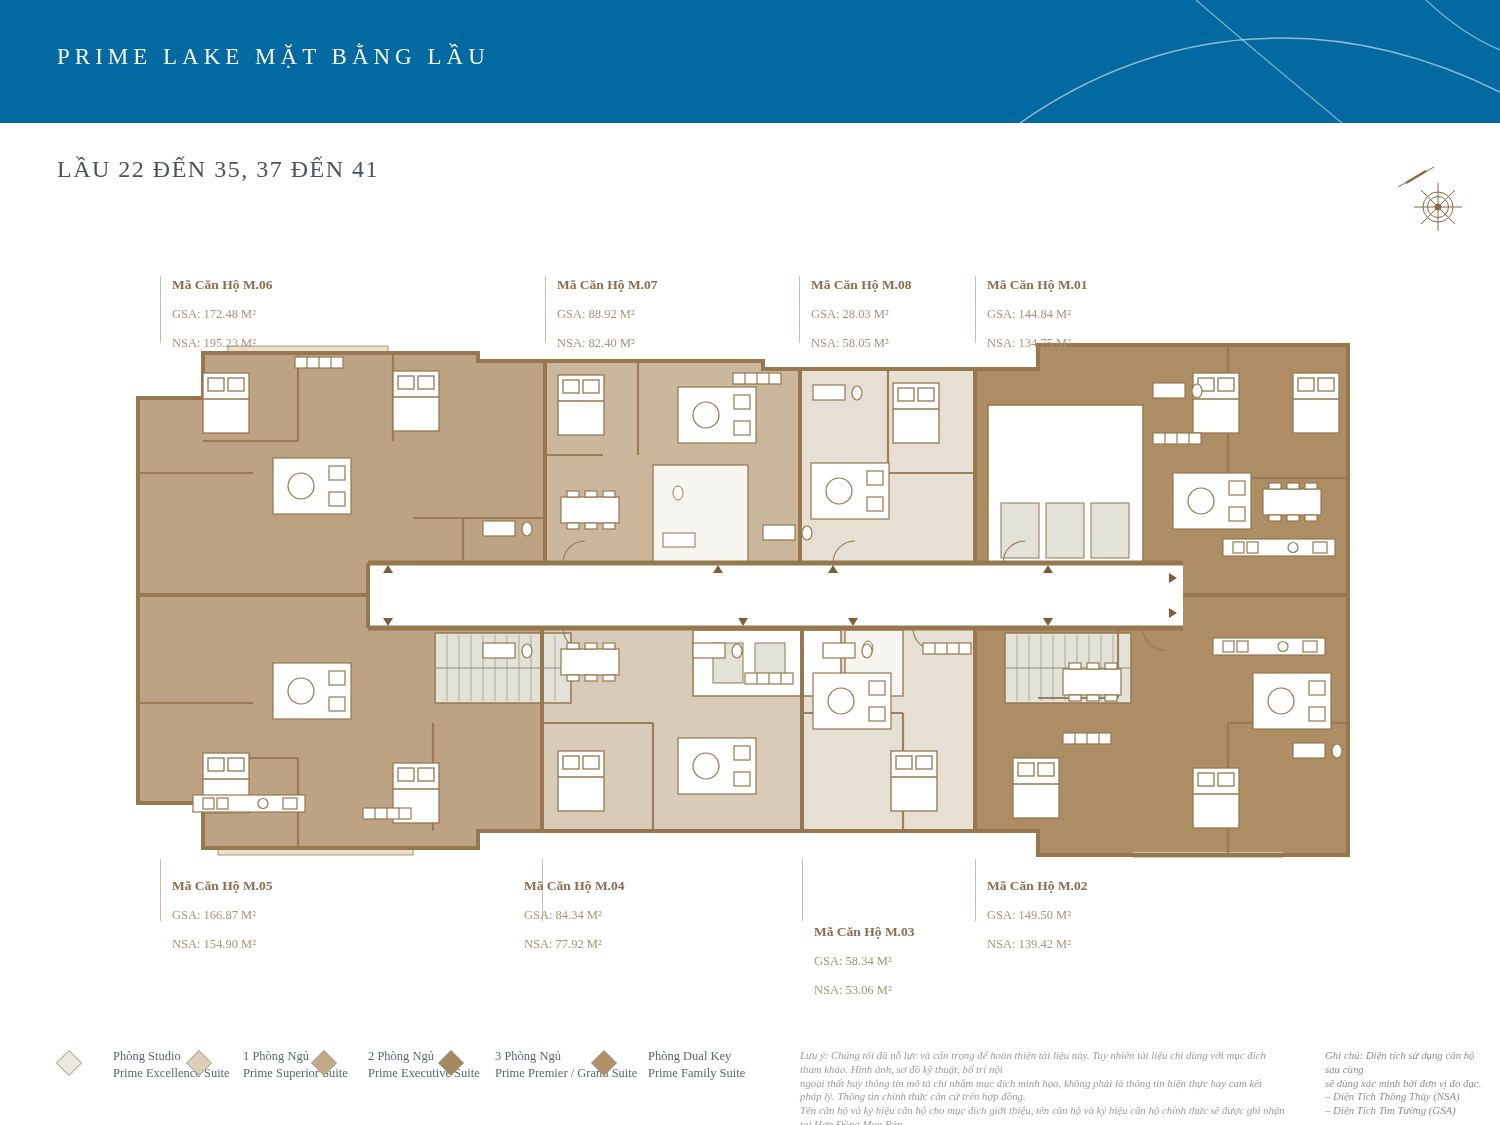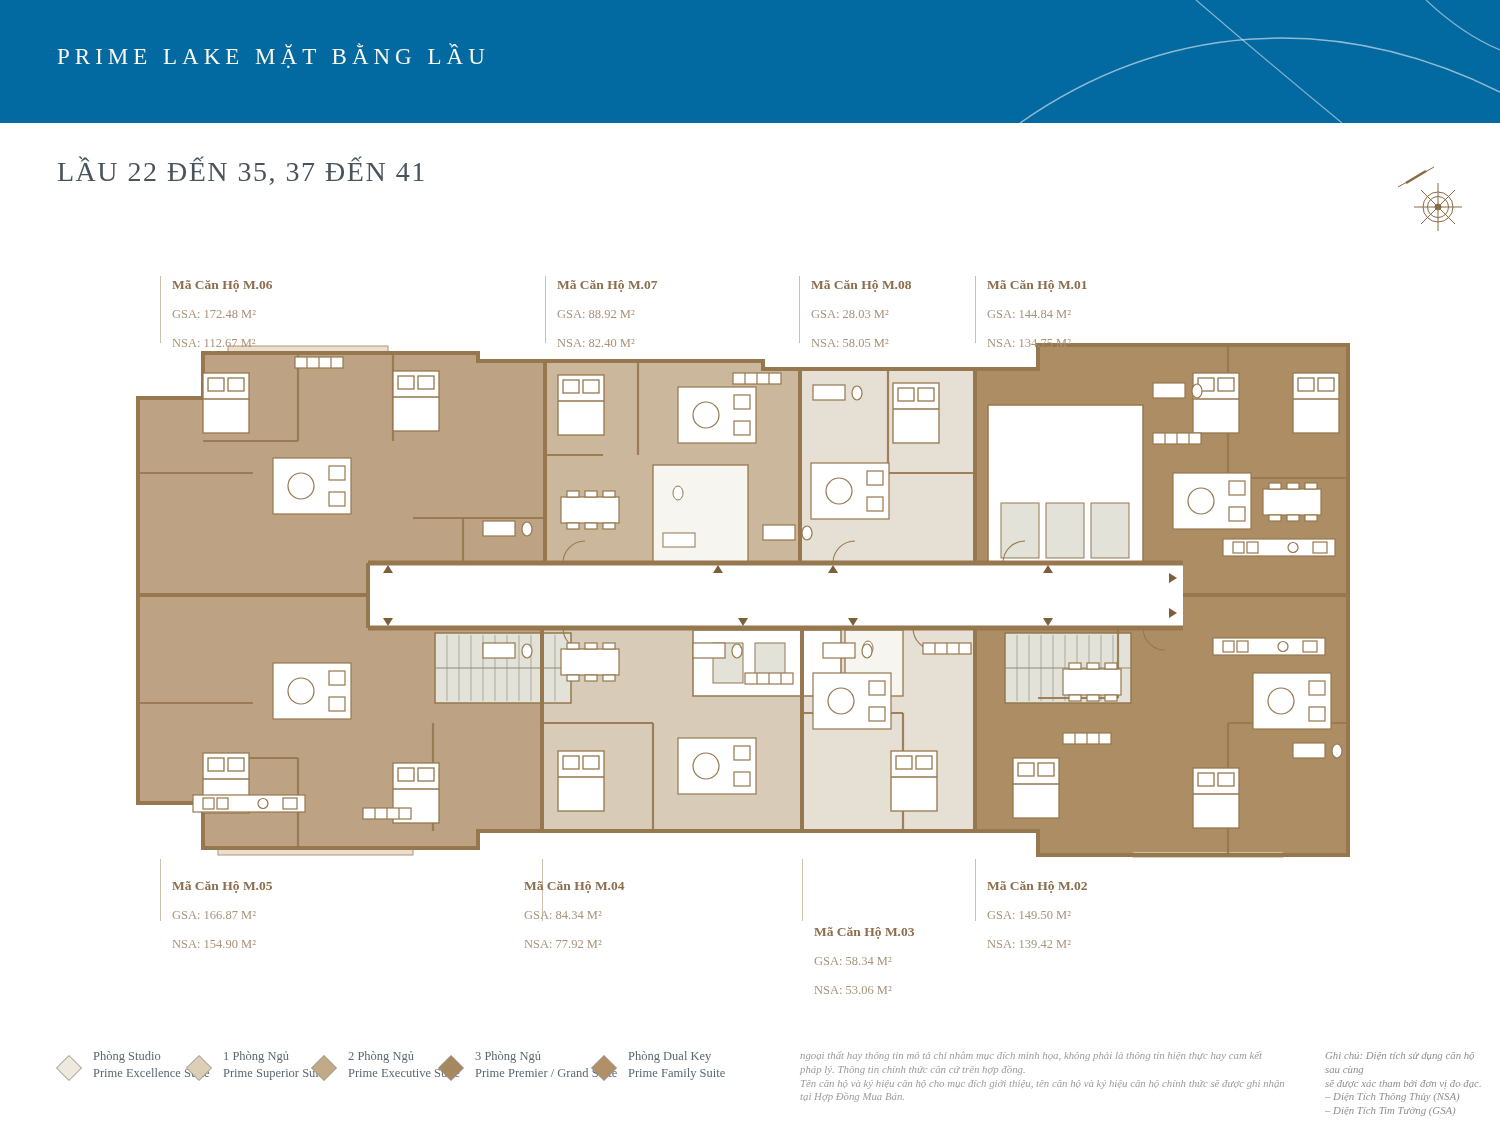--- a/index.html
+++ b/index.html
@@ -3,30 +3,30 @@
 <meta charset="utf-8">
 <style>
   html,body{margin:0;padding:0;background:#e8e8e8;}
   .page{position:relative;width:1500px;height:1125px;background:#ffffff;overflow:hidden;
         font-family:"Liberation Serif","DejaVu Serif",serif;}
   
   .header{position:absolute;left:0;top:0;width:1500px;height:123px;background:#0369a1;}
   .header svg{position:absolute;left:0;top:0;}
   .page-title{position:absolute;left:57px;top:44px;font-size:23px;letter-spacing:5px;
               color:#faf8f0;font-weight:400;}
-  .subtitle{position:absolute;left:57px;top:156px;font-size:28px;letter-spacing:1.5px;
+  .subtitle{position:absolute;left:57px;top:156px;font-size:24px;letter-spacing:1.5px;
             color:#4a545c;font-weight:500;}
   .compass{position:absolute;left:1392px;top:158px;}
   
   .unit-label{position:absolute;width:150px;line-height:16px;}
   .unit-label .name{font-weight:700;font-size:13.5px;color:#8c6e4e;}
   .unit-label .val{font-size:12.5px;color:#a8937b;margin-top:13px;}
   .guide{position:absolute;width:1px;background:#ccc0ab;}
   
-  .legend-item{position:absolute;top:1048px;display:flex;align-items:flex-end;}
+  .legend-item{position:absolute;top:1048px;display:flex;align-items:flex-start;gap:20px;}
   .legend-item svg{flex:0 0 auto;margin-top:1px;}
   .legend-text{margin-left:10px;font-size:12.5px;color:#5b6770;line-height:17px;}
   
   .disclaimer{position:absolute;left:800px;top:1049px;width:486px;font-style:italic;
               font-size:10.8px;line-height:13.8px;color:#9b9b99;}
   .note{position:absolute;left:1325px;top:1049px;width:165px;font-style:italic;
         font-size:10.8px;line-height:13.8px;color:#8e8e8c;}
   .plan-svg{position:absolute;left:133px;top:343px;}
 </style>
 </head>
@@ -284,21 +284,21 @@
   <div class="guide" style="left:799px;top:276px;height:67px"></div>
   <div class="guide" style="left:975px;top:276px;height:67px"></div>
   <div class="guide" style="left:160px;top:859px;height:62px"></div>
   <div class="guide" style="left:542px;top:859px;height:62px"></div>
   <div class="guide" style="left:802px;top:859px;height:62px"></div>
   <div class="guide" style="left:975px;top:859px;height:62px"></div>
 
   <div class="unit-label" style="left:172px;top:277px">
     <div class="name">Mã Căn Hộ M.06</div>
     <div class="val">GSA: 172.48 M²</div>
-    <div class="val">NSA: 112.67 M²</div>
+    <div class="val">NSA: 195.23 M²</div>
   </div>
   <div class="unit-label" style="left:557px;top:277px">
     <div class="name">Mã Căn Hộ M.07</div>
     <div class="val">GSA: 88.92 M²</div>
     <div class="val">NSA: 82.40 M²</div>
   </div>
   <div class="unit-label" style="left:811px;top:277px">
     <div class="name">Mã Căn Hộ M.08</div>
     <div class="val">GSA: 28.03 M²</div>
     <div class="val">NSA: 58.05 M²</div>
@@ -369,23 +369,24 @@
     <svg width="28" height="28">
       <polygon points="14,1.5 26.5,14 14,26.5 1.5,14" stroke="#8f9084" stroke-width="1" fill="#b18f67"></polygon>
     </svg>
     <div class="legend-text">
       <div>Phòng Dual Key</div>
       <div>Prime Family Suite</div>
     </div>
   </div>
 
   <div class="disclaimer">
+    <div>Lưu ý: Chúng tôi đã nỗ lực và cẩn trọng để hoàn thiện tài liệu này. Tuy nhiên tài liệu chỉ dùng với mục đích tham khảo. Hình ảnh, sơ đồ kỹ thuật, bố trí nội</div>
     <div>ngoại thất hay thông tin mô tả chỉ nhằm mục đích minh họa, không phải là thông tin hiện thực hay cam kết pháp lý. Thông tin chính thức căn cứ trên hợp đồng.</div>
     <div>Tên căn hộ và ký hiệu căn hộ cho mục đích giới thiệu, tên căn hộ và ký hiệu căn hộ chính thức sẽ được ghi nhận tại Hợp Đồng Mua Bán.</div>
   </div>
   <div class="note">
     <div>Ghi chú: Diện tích sử dụng căn hộ sau cùng</div>
-    <div>sẽ được xác tham bởi đơn vị đo đạc.</div>
+    <div>sẽ dùng xác minh bởi đơn vị đo đạc.</div>
     <div>– Diện Tích Thông Thủy (NSA)</div>
     <div>– Diện Tích Tim Tường (GSA)</div>
   </div>
 
 </div>
 
 </body></html>

